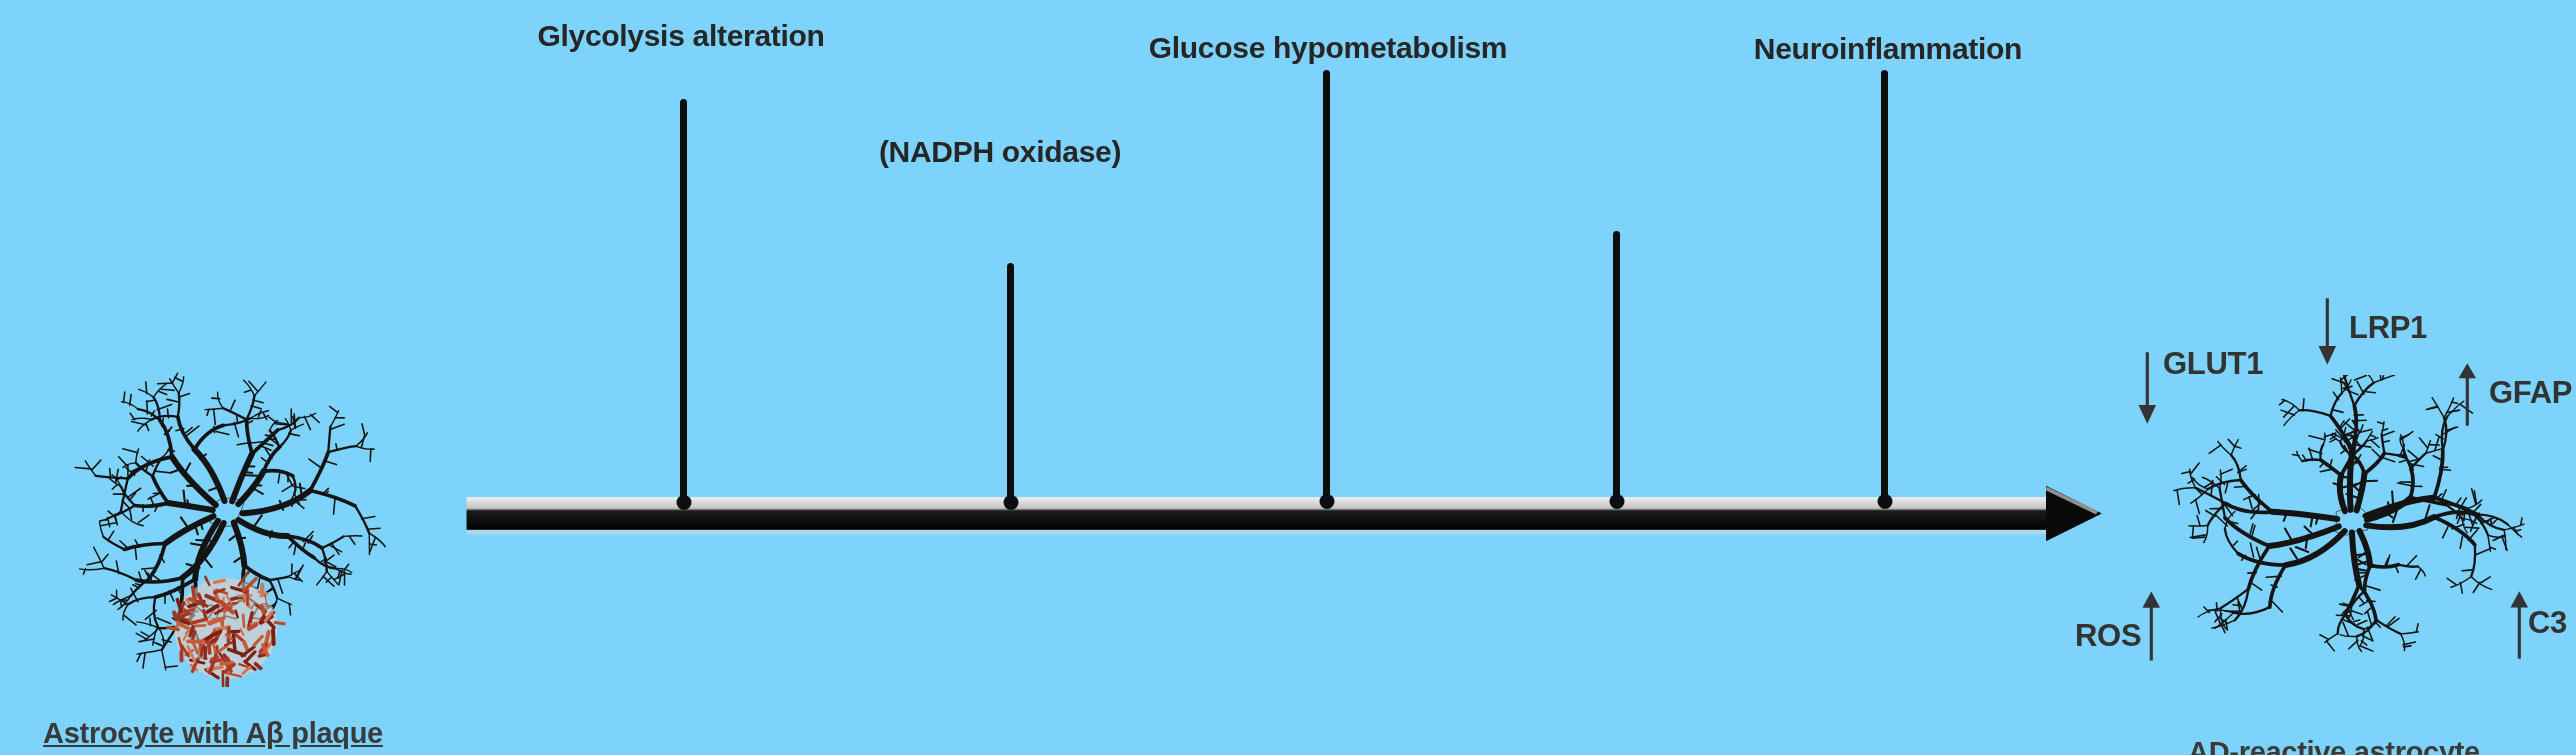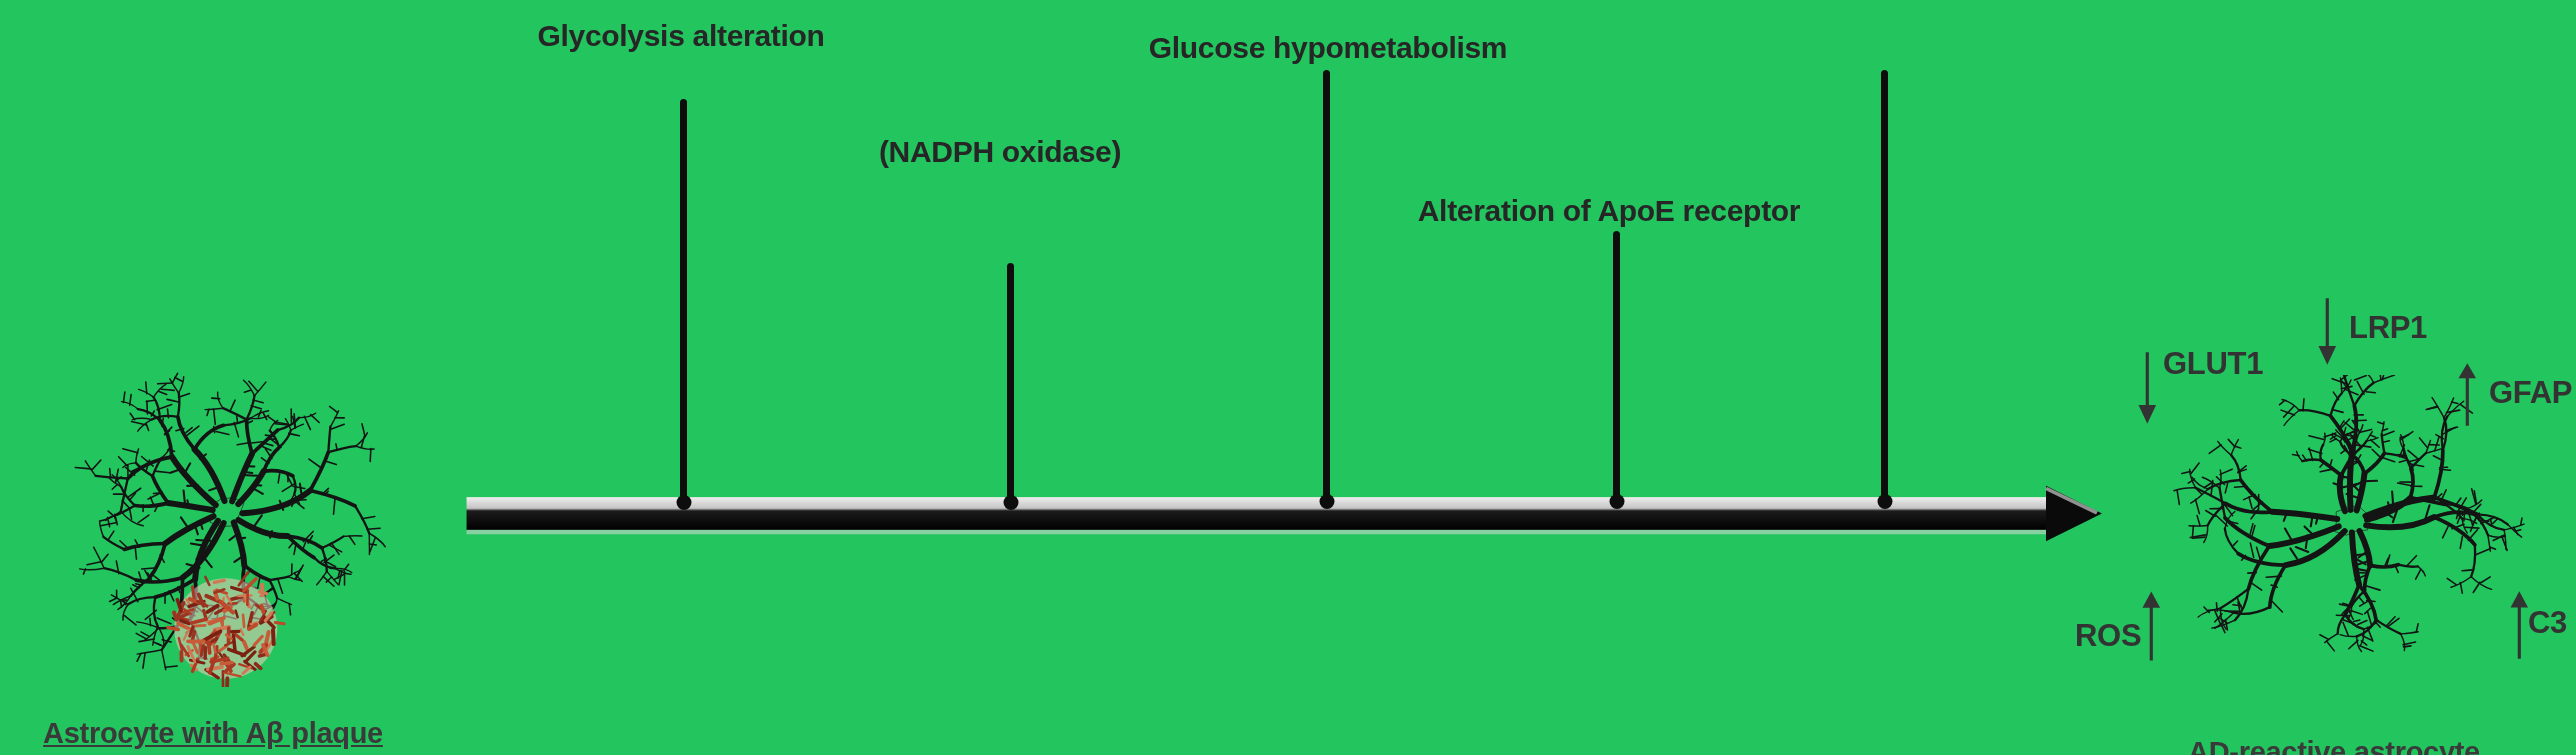--- a/index.html
+++ b/index.html
@@ -1,17 +1,17 @@
 <!DOCTYPE html>
 <html style="font-size:10px"><head>
 <meta charset="utf-8">
 <style>
   html,body{margin:0;padding:0;background:#ffffff;}
   .stage{
-    position:relative;width:2576px;height:756px;background:#22c55e;
+    position:relative;width:2576px;height:756px;background:#7dd3fc;
     font-family:"Liberation Sans",sans-serif;overflow:hidden;
   }
   .milestone{
     position:absolute;width:440px;text-align:center;
     font-size:30px;line-height:40px;font-weight:600;color:#262626;
     letter-spacing:-0.3px;white-space:nowrap;
   }
   .tick{
     position:absolute;width:7px;background:#0d0d0d;border-radius:3.8px;
   }
@@ -62,22 +62,22 @@
 
   <div class="milestone" style="left:461px;top:16.4px;">
     <div>Glycolysis alteration</div>
   </div>
   <div class="milestone" style="left:780px;top:132px;">
     <div>(NADPH oxidase)</div>
   </div>
   <div class="milestone" style="left:1108px;top:28px;">
     <div>Glucose hypometabolism</div>
   </div>
-  <div class="milestone" style="left:1389px;top:191px;">
-    <div>Alteration of ApoE receptor</div>
+  <div class="milestone" style="left:1668px;top:29px;">
+    <div>Neuroinflammation</div>
   </div>
 
   <svg class="astro" id="astro-left" style="left:17.6px;top:357px;" width="403" height="330" viewBox="0 0 640 525">
     <g class="branches">
         <path d="M353.1 246.8L349.2 256.3L341.7 268.6L323.5 269.7L304.8 263.0L311.0 246.8L310.2 233.6L323.9 224.9L341.9 224.3L359.1 231.5L353.4 246.8Z" fill="#141414" stroke="none"></path>
         <path d="M356.7 248.7 Q425.5 243.8 464.4 212.3" stroke-width="9.5"></path>
         <path d="M415.8 228.7 Q418.6 236.0 421.3 243.2" stroke-width="3.3"></path>
         <path d="M450.3 217.1 Q449.1 209.3 447.9 201.5" stroke-width="3.3"></path>
         <path d="M464.4 212.3 Q508.8 222.7 535.7 236.9" stroke-width="5.9"></path>
         <path d="M486.4 219.9 Q489.7 216.8 493.0 213.6" stroke-width="2.5"></path>

